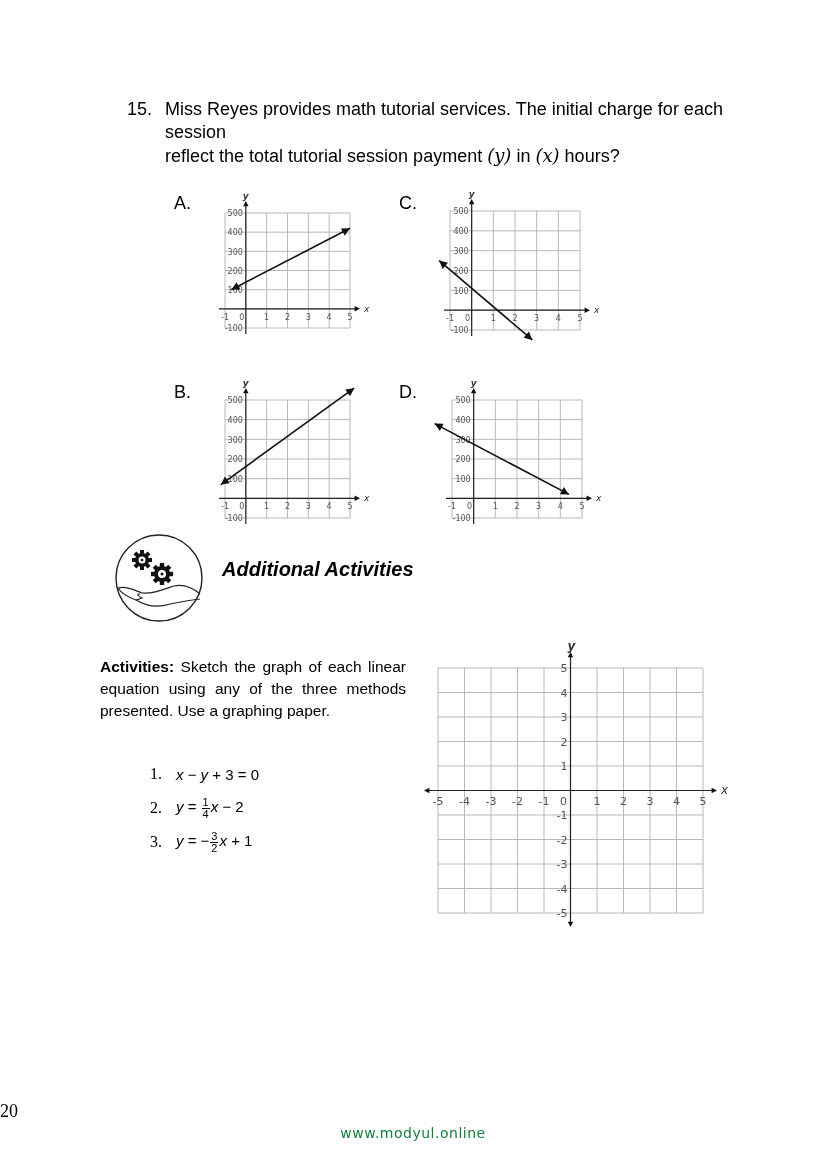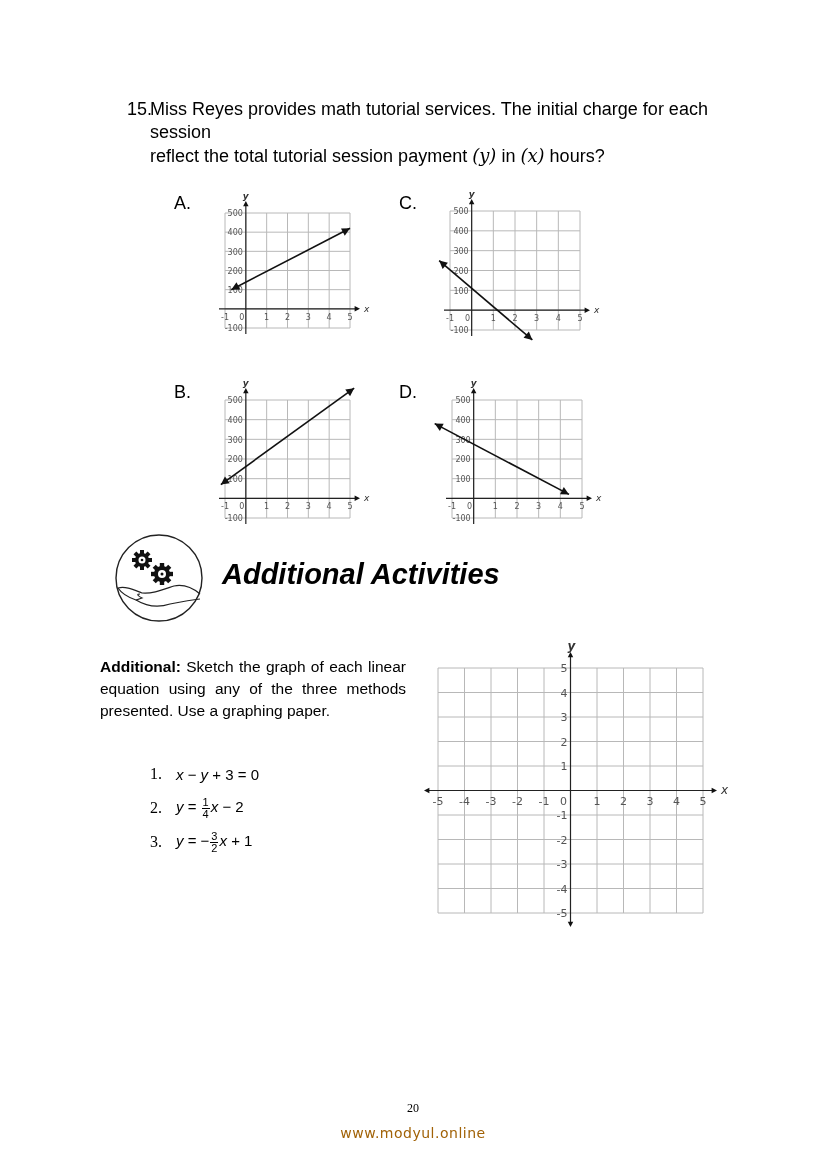--- a/index.html
+++ b/index.html
@@ -1,42 +1,42 @@
 <!DOCTYPE html>
 <html><head>
 <meta charset="utf-8">
 <style>
   html, body { margin: 0; padding: 0; background: #ffffff; }
   body { width: 826px; height: 1169px; position: relative; overflow: hidden; color: #000; }
   .q15 { position: absolute; left: 127px; top: 98px; width: 610px;
     font-family: "Liberation Sans", sans-serif; font-size: 18px; line-height: 23px; }
   .q15 .num { position: absolute; left: 0; top: 0; }
-  .q15 .body { margin-left: 23px; }
+  .q15 .body { margin-left: 38px; }
   .q15 i { font-family: "DejaVu Serif", serif; font-style: italic; }
   .opt-label { position: absolute; font-family: "Liberation Sans", sans-serif; font-size: 18px; }
   .small-graph { position: absolute; }
   .header-icon { position: absolute; left: 112px; top: 534px; width: 94px; height: 88px; }
   .section-title { position: absolute; left: 222px; top: 558px; font-family: "Liberation Sans", sans-serif;
-    font-size: 29px; font-weight: bold; font-style: italic; }
+    font-size: 20px; font-weight: bold; font-style: italic; }
   .directions { position: absolute; left: 100px; top: 656px; width: 306px;
     font-family: "Liberation Sans", sans-serif; font-size: 15.5px; line-height: 22px; text-align: justify; }
   .directions b { font-weight: bold; }
   .eq-list { position: absolute; left: 150px; top: 757px; font-family: "Liberation Serif", serif; font-size: 16px; }
   .eq { height: 34px; display: flex; align-items: center; }
   .eq .n { width: 26px; }
   .eq .m { font-family: Liberation Sans, sans-serif; font-size: 15px; }
   .eq .m i { font-style: italic; }
   .frac { display: inline-flex; flex-direction: column; align-items: center; vertical-align: middle;
     font-size: 11px; line-height: 11px; margin: 0 1px; }
   .frac .top { border-bottom: 1px solid #000; padding: 0 1px; }
   .big-graph { position: absolute; left: 420px; top: 640px; }
-  .page-number { position: absolute; left: 0; width: 826px; top: 1101px; text-align: center;
-    font-family: "Liberation Serif", serif; font-size: 12px; }
+  .page-number { position: absolute; left: 0; width: 826px; top: 1101px; 
+    font-family: "Liberation Serif", serif; font-size: 18px; }
   .watermark { position: absolute; left: 0; width: 826px; top: 1125px; text-align: center;
-    font-family: "DejaVu Sans", sans-serif; font-size: 14px; color: #a16207; letter-spacing: 0.5px; }
+    font-family: "DejaVu Sans", sans-serif; font-size: 14px; color: #15803d; letter-spacing: 0.5px; }
 </style>
 </head>
 <body>
 
 <div class="q15">
   <span class="num">15.</span>
   <div class="body">
     <div>Miss Reyes provides math tutorial services. The initial charge for each session</div>
     <div><span>reflect the total tutorial session payment </span><i>(y)</i><span> in </span><i>(x)</i><span> hours?</span></div>
   </div>
@@ -231,21 +231,21 @@
     </g>
     <circle r="4" fill="#fff"></circle>
       <circle r="1.5" fill="#111"></circle>
   </g>
   <path d="M6,54 C14,52 22,56 30,59 C40,60 50,56 62,52 C72,50 82,55 88,60" fill="none" stroke="#222" stroke-width="1.2"></path>
   <path d="M6,54 C10,60 18,64 24,66 L30,64 C26,62 24,60 28,60" fill="none" stroke="#222" stroke-width="1.2"></path>
   <path d="M24,66 C34,72 46,74 58,70 C68,68 78,66 88,65" fill="none" stroke="#222" stroke-width="1.2"></path>
 </svg>
 <div class="section-title">Additional Activities</div>
 
-<div class="directions"><b>Additional:</b><span> Sketch the graph of each linear equation using any of the three methods presented. Use a graphing paper.</span></div>
+<div class="directions"><b>Activities:</b><span> Sketch the graph of each linear equation using any of the three methods presented. Use a graphing paper.</span></div>
 
 <div class="eq-list">
   <div class="eq">
     <span class="n">1.</span>
     <span class="m"><i>x</i> − <i>y</i> + 3 = 0</span>
   </div>
   <div class="eq">
     <span class="n">2.</span>
     <span class="m"><i>y</i> = <span class="frac">
           <span class="top">1</span>

